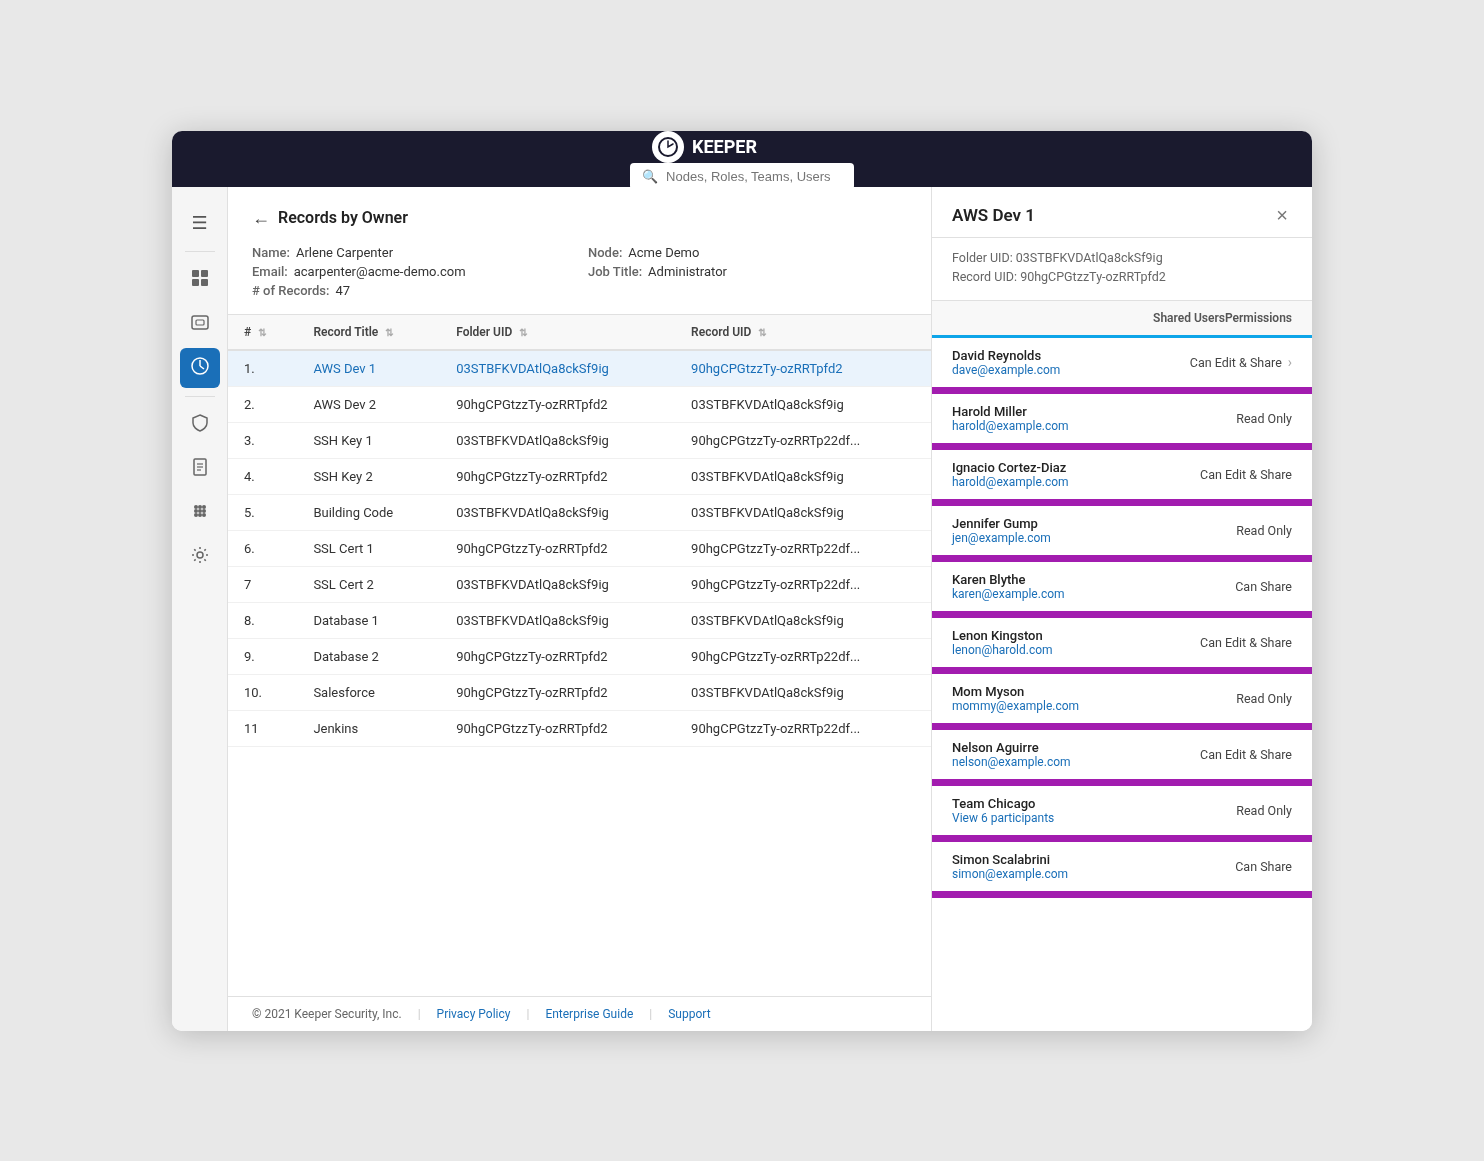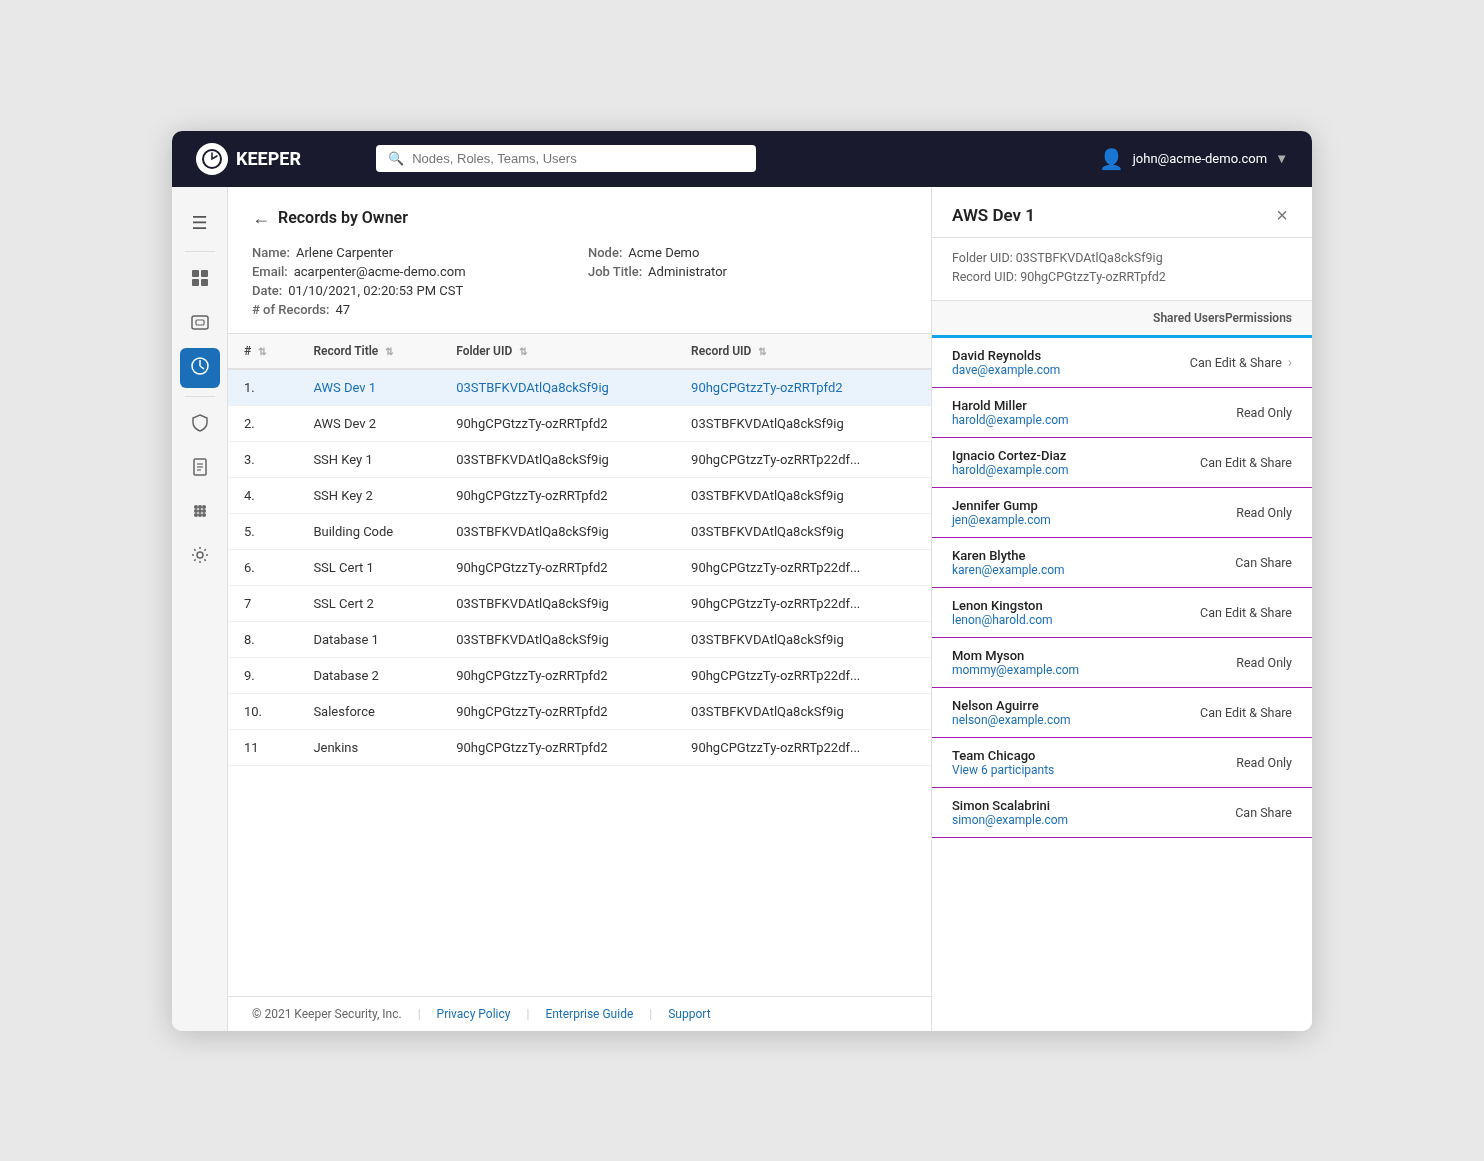--- a/index.html
+++ b/index.html
@@ -24,20 +24,21 @@
       flex-direction: column;
     }
     
     .header {
       background: #1a1a2e;
       display: flex;
       align-items: center;
       padding: 0 24px;
       height: 56px;
       flex-shrink: 0;
+      flex-direction: column;
     }
     .logo-area {
       display: flex;
       align-items: center;
       gap: 8px;
       color: #fff;
       font-weight: 700;
       font-size: 18px;
       min-width: 180px;
     }
@@ -265,21 +266,21 @@
     }
     .shared-users-list {
       flex: 1;
       overflow-y: auto;
     }
     .shared-user-row {
       display: flex;
       justify-content: space-between;
       align-items: center;
       padding: 10px 20px;
-      border-bottom: 1px solid #a21caf;
+      border-bottom: 7px solid #a21caf;
       cursor: pointer;
     }
     .user-info-col .user-name { font-size: 13px; color: #222; font-weight: 500; }
     .user-info-col .user-email { font-size: 12px; color: #1a6fb8; }
     .permission-col {
       display: flex;
       align-items: center;
       gap: 6px;
       font-size: 12.5px;
       color: #444;
@@ -408,24 +409,20 @@
                 <span class="info-label">Node:</span>
                 <span>Acme Demo</span>
               </div>
               <div class="info-row">
                 <span class="info-label">Email:</span>
                 <span>acarpenter@acme-demo.com</span>
               </div>
               <div class="info-row">
                 <span class="info-label">Job Title:</span>
                 <span>Administrator</span>
-              </div>
-              <div class="info-row" style="grid-column: 1/-1;">
-                <span class="info-label">Date:</span>
-                <span>01/10/2021, 02:20:53 PM CST</span>
               </div>
               <div class="info-row" style="grid-column: 1/-1;">
                 <span class="info-label"># of Records:</span>
                 <span>47</span>
               </div>
             </div>
           </div>
 
           <div class="records-table-wrapper">
             <table>

